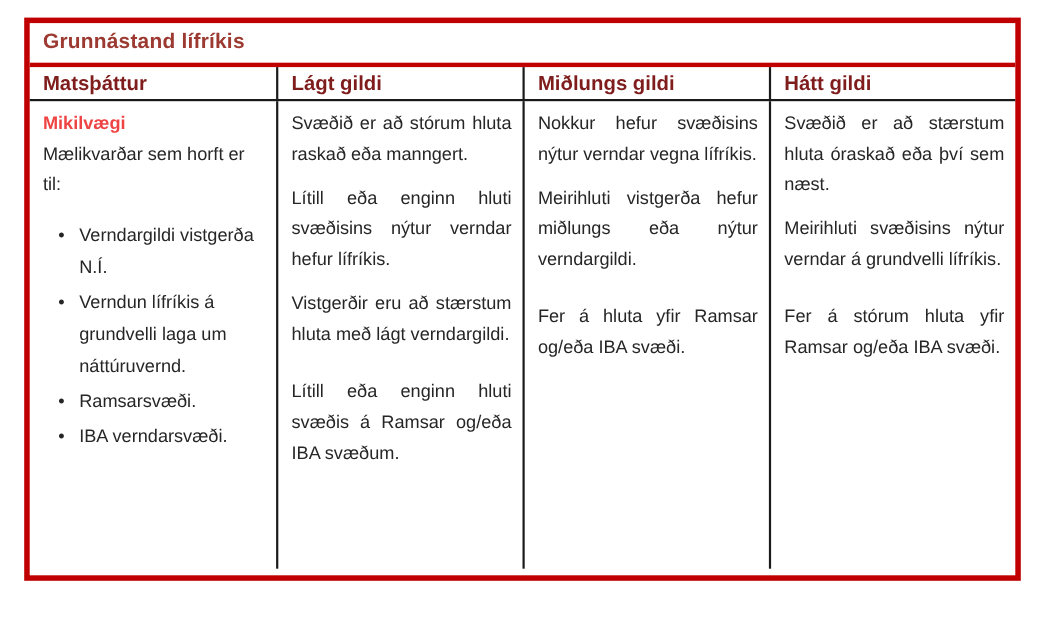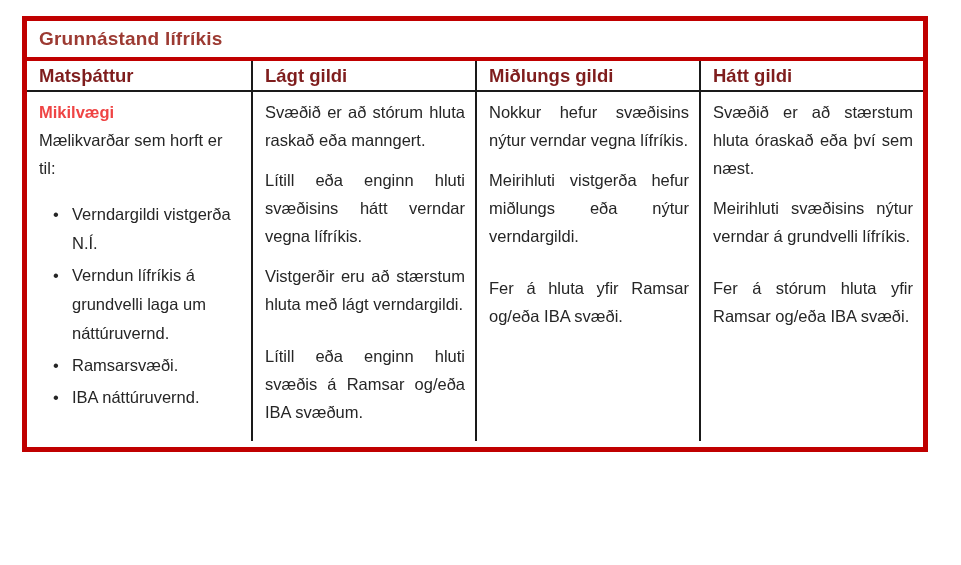--- a/index.html
+++ b/index.html
@@ -13,21 +13,21 @@
     width: 961px;
     height: 565px;
     background: #ffffff;
     overflow: hidden;
   }
   .doc-table {
     position: absolute;
     left: 22px;
     top: 16px;
     width: 906px;
-    height: 436px;
+    height: 512px;
     box-sizing: border-box;
     border: 5px solid #C00000;
     background: #ffffff;
   }
   .title-row {
     box-sizing: border-box;
     height: 40px;
     border-bottom: 4px solid #C00000;
     display: flex;
     align-items: center;
@@ -130,27 +130,27 @@
 
     <div class="body-row">
 
       <div class="cell">
         <div class="crit-heading">Mikilvægi</div>
         <div class="crit-intro">Mælikvarðar sem horft er til:</div>
         <ul class="bullet-list">
           <li>Verndargildi vistgerða N.Í.</li>
           <li>Verndun lífríkis á grundvelli laga um náttúruvernd.</li>
           <li>Ramsarsvæði.</li>
-          <li>IBA náttúruvernd.</li>
+          <li>IBA verndarsvæði.</li>
         </ul>
       </div>
 
       <div class="cell">
         <p>Svæðið er að stórum hluta raskað eða manngert.</p>
-        <p>Lítill eða enginn hluti svæðisins hátt verndar vegna lífríkis.</p>
+        <p>Lítill eða enginn hluti svæðisins nýtur verndar hefur lífríkis.</p>
         <p>Vistgerðir eru að stærstum hluta með lágt verndargildi.</p>
         <p>Lítill eða enginn hluti svæðis á Ramsar og/eða IBA svæðum.</p>
       </div>
 
       <div class="cell">
         <p>Nokkur hefur svæðisins nýtur verndar vegna lífríkis.</p>
         <p>Meirihluti vistgerða hefur miðlungs eða nýtur verndargildi.</p>
         <p>Fer á hluta yfir Ramsar og/eða IBA svæði.</p>
       </div>
 

